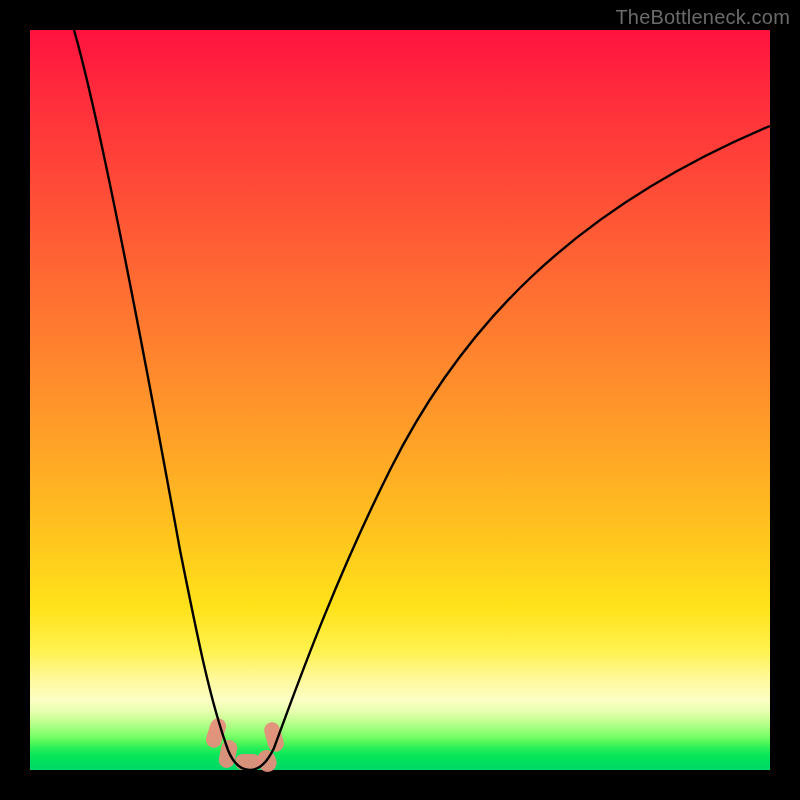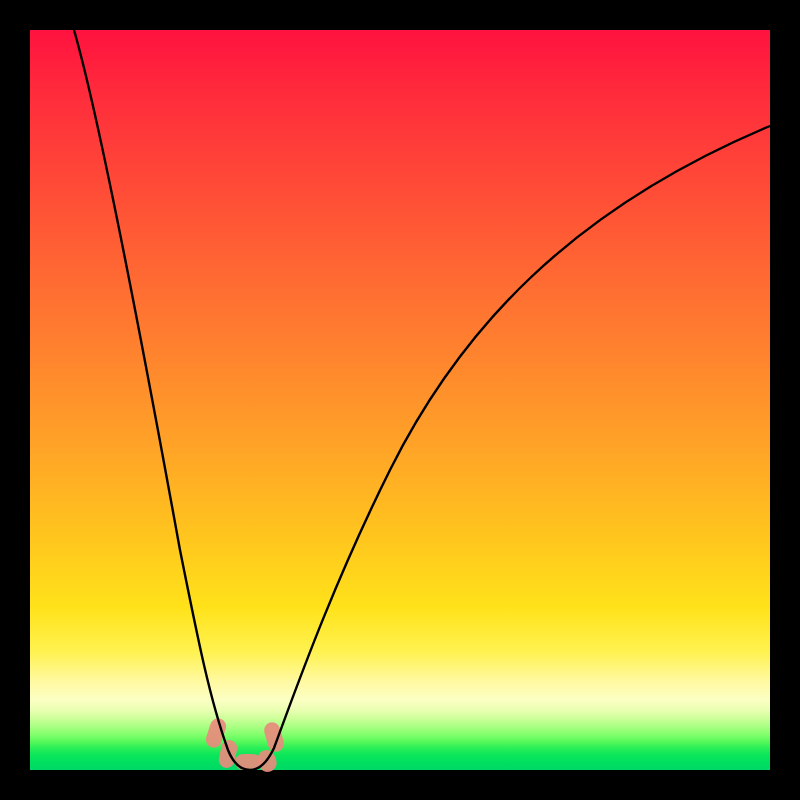--- a/index.html
+++ b/index.html
@@ -67,20 +67,21 @@
   .blob {
     fill: #e88b7d;
     fill-opacity: 0.92;
   }
 </style>
 </head>
 <body>
 
 <div class="frame">
 
+  <div class="watermark">TheBottleneck.com</div>
 
   <div class="plot">
 
     <svg class="curve" viewBox="0 0 740 740">
 
       <g>
         <rect class="blob" x="178" y="688" width="16" height="30" rx="8" ry="8" transform="rotate(18 186 703)"></rect>
         <rect class="blob" x="190" y="710" width="16" height="28" rx="8" ry="8" transform="rotate(12 198 724)"></rect>
         <rect class="blob" x="205" y="724" width="26" height="16" rx="8" ry="8"></rect>
         <rect class="blob" x="228" y="720" width="18" height="22" rx="9" ry="9" transform="rotate(-18 237 731)"></rect>

